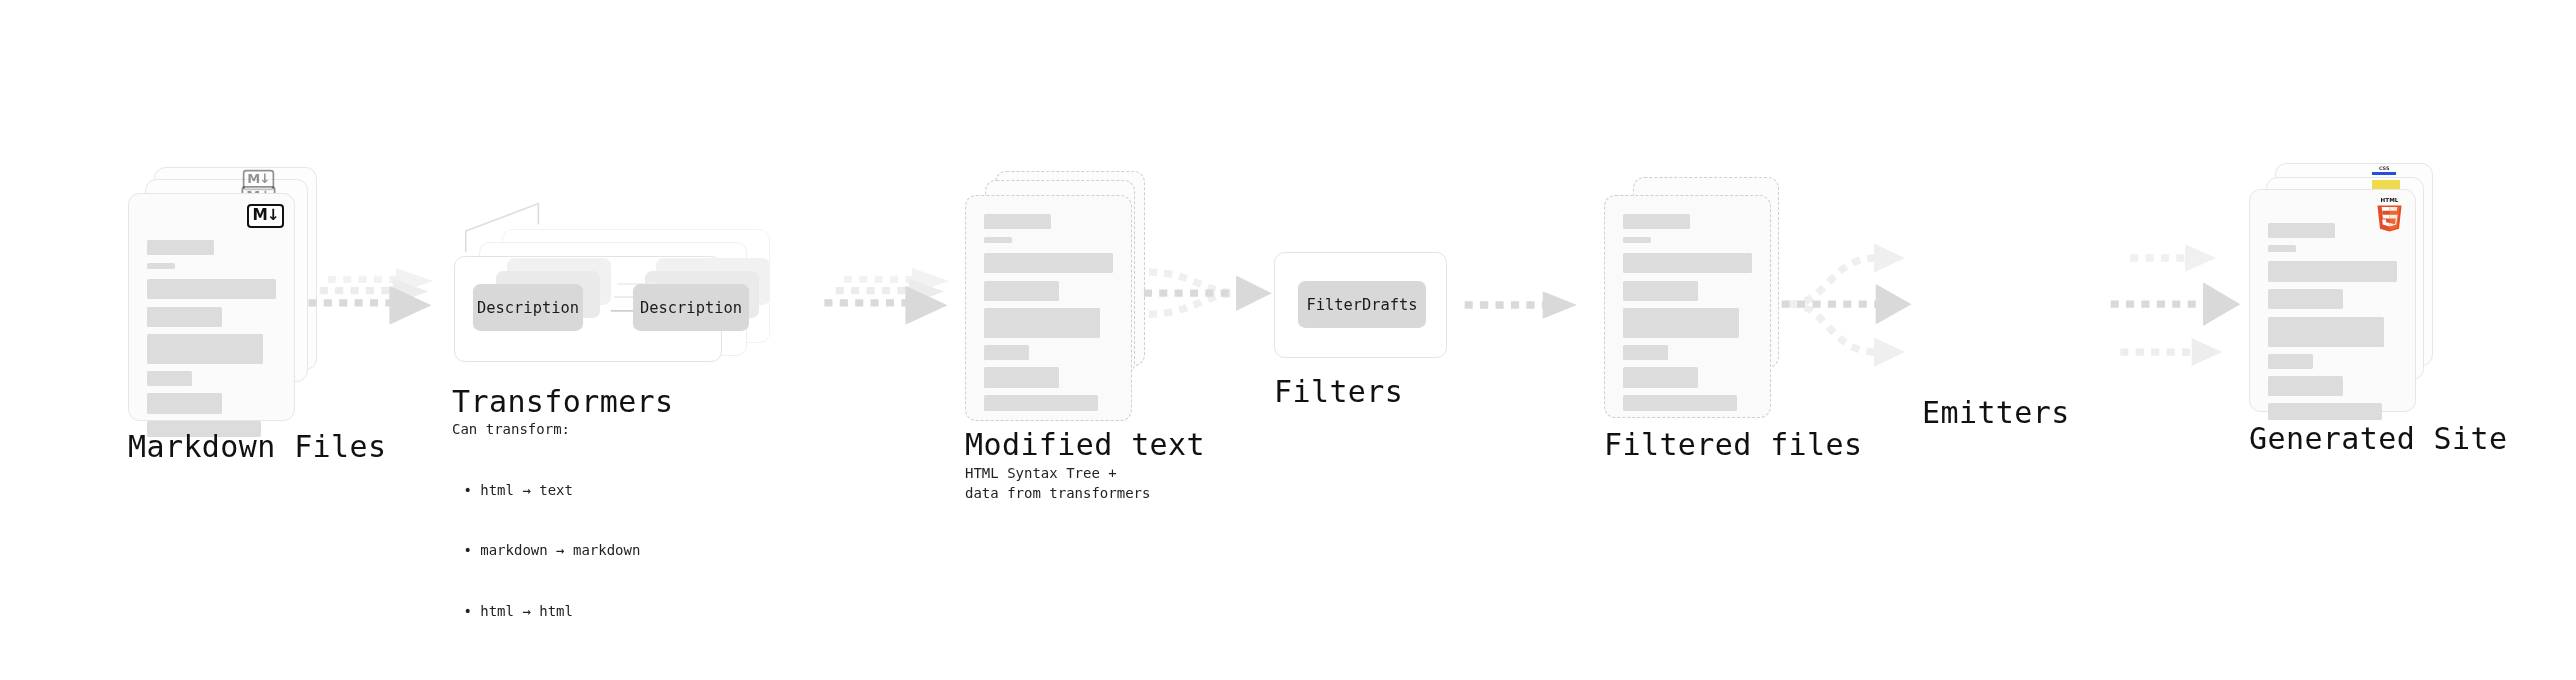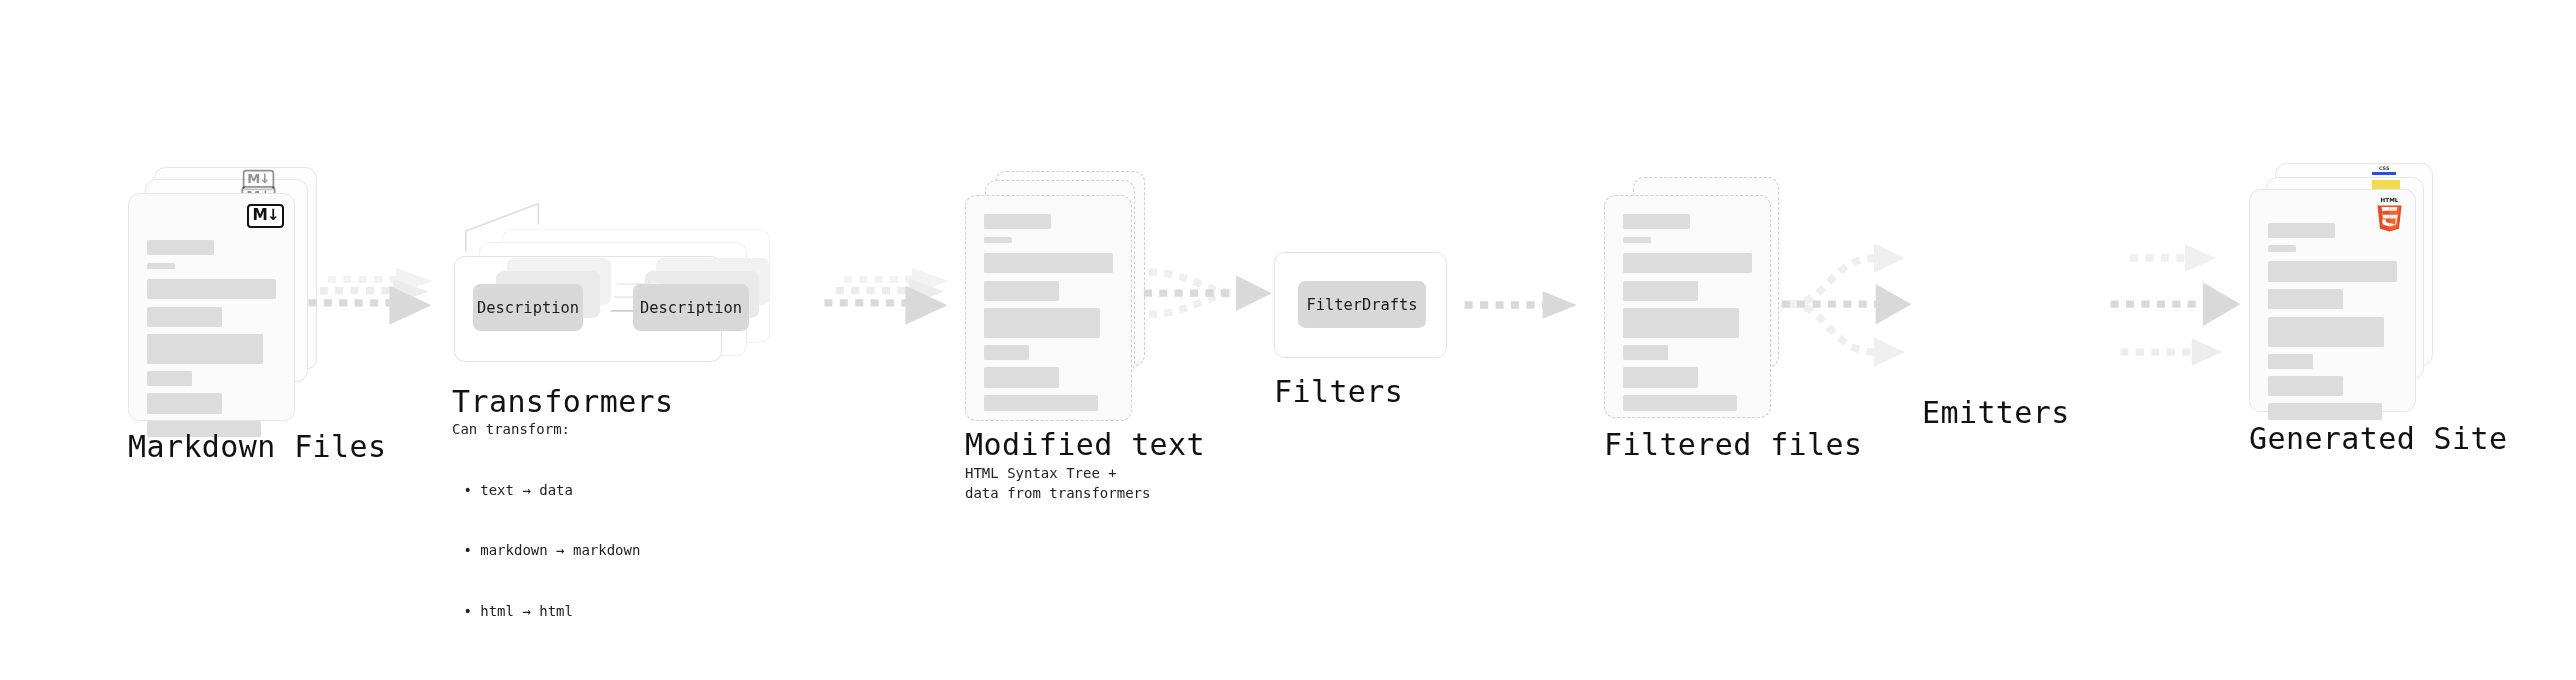--- a/index.html
+++ b/index.html
@@ -239,21 +239,21 @@
       <polygon points="48,32 62,38 48,44" fill="#cfcfcf"></polygon>
     </svg>
 
     <div class="chip" style="left:30px; top:89px; width:110px; height:47px;">Description</div>
     <div class="chip" style="left:190px; top:89px; width:116px; height:47px;">Description</div>
   </div>
 
   <div class="cap-title" style="left:452px; top:384px;">Transformers</div>
   <div class="cap-sub" style="left:452px; top:419px;">Can transform:</div>
   <div class="cap-list" style="left:452px; top:439px;">
-    <div class="bullet-row">• text → data</div>
+    <div class="bullet-row">• html → text</div>
     <div class="bullet-row">• markdown → markdown</div>
     <div class="bullet-row">• html → html</div>
   </div>
 
   <div class="abs" style="left:821px; top:268px;">
     <svg width="138" height="77" viewBox="0 0 170 95">
       <g stroke-dasharray="10 9" stroke-width="9" fill="none">
         <line x1="28" y1="14" x2="118" y2="14" stroke="#f2f2f2"></line>
         <line x1="18" y1="28" x2="112" y2="28" stroke="#ececec"></line>
         <line x1="4" y1="43" x2="108" y2="43" stroke="#d9d9d9"></line>

